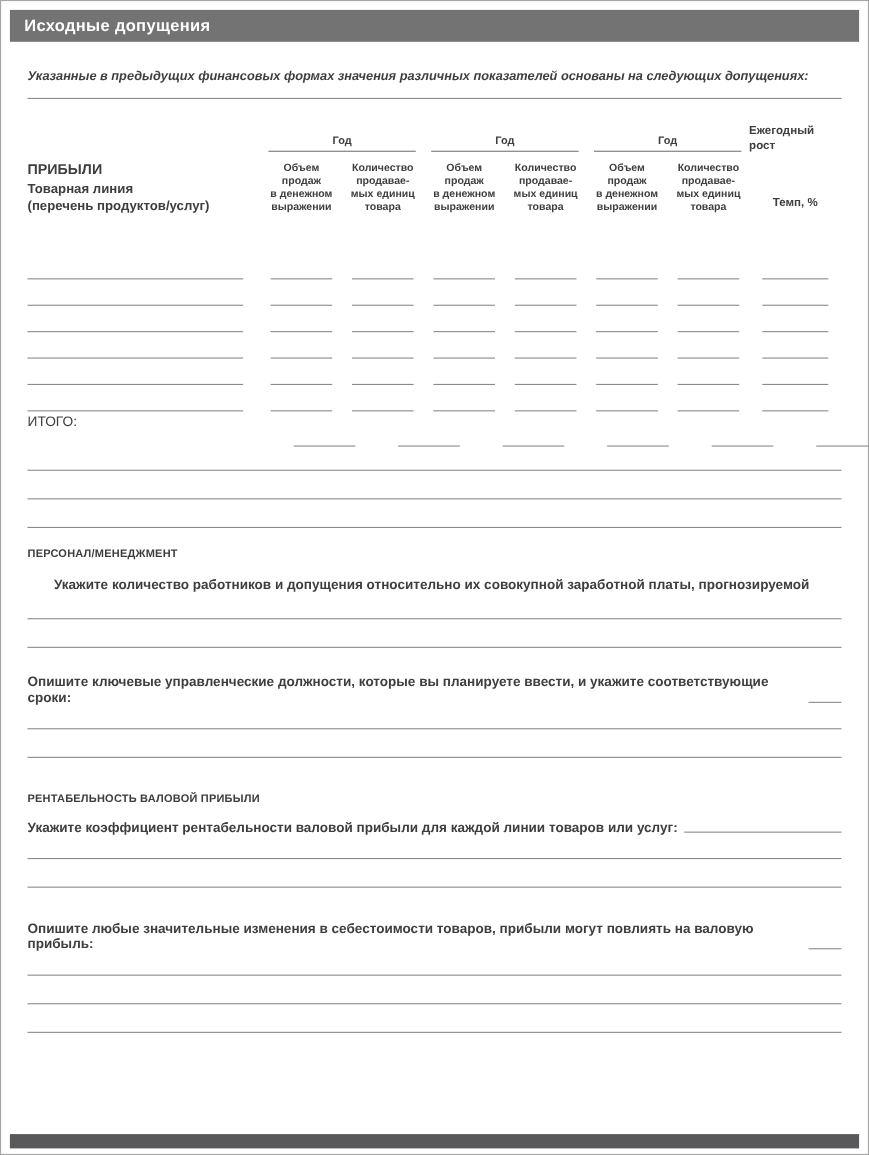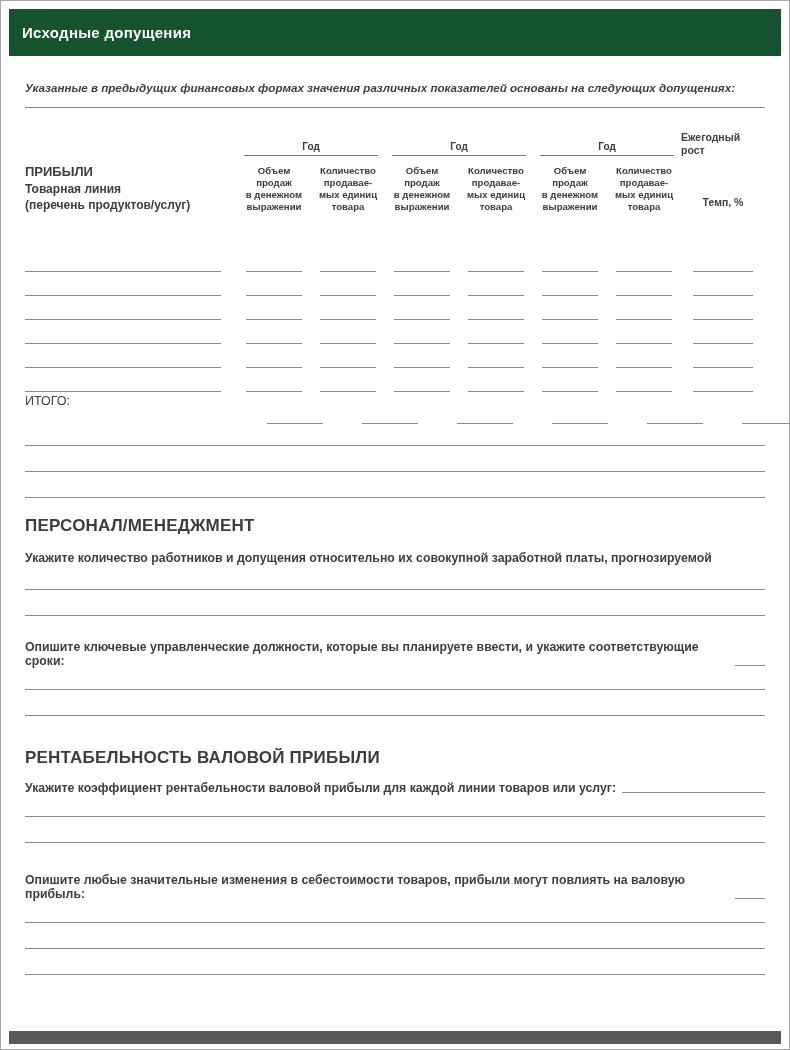--- a/index.html
+++ b/index.html
@@ -9,22 +9,22 @@
     width: 790px; height: 1050px;
     margin: 0 auto;
     background: #fff;
     border: 1px solid #a6a6a6;
     font-family: "Liberation Sans", "DejaVu Sans", sans-serif;
     color: #3e3e3e;
     overflow: hidden;
   }
   .title-bar {
     margin: 8px 8px 0 8px;
-    height: 47px;
-    background: #14532d;
+    height: 29px;
+    background: #737373;
     display: flex; align-items: center;
     padding-left: 13px;
   }
   .title-bar span {
     color: #ffffff; font-size: 15px; font-weight: bold; letter-spacing: .3px;
   }
   .content { padding: 0 24px; }
   .pre { white-space: pre-line; }
 
   .intro {
@@ -76,26 +76,26 @@
 
   
   .q { display: flex; align-items: flex-end; }
   .q span { font-size: 12.3px; font-weight: bold; }
   .fill {
     flex: 1 1 auto; height: 0; align-self: flex-end;
     border-bottom: 1px solid #8a8a8a;
     margin: 0 0 2px 6px; min-width: 30px;
   }
   .q-block { margin-top: 38px; }
-  .q2-wrap { margin-top: 13px; font-size: 12.3px; font-weight: bold; line-height: 1.55; }
+  .q2-wrap { margin-top: 13px; font-size: 12.3px; font-weight: bold; line-height: 1.55; margin-left: 24px; }
   .answers .ruled { border-bottom: 1px solid #8a8a8a; height: 26px; }
   .answers .ruled:first-child { height: 22px; }
 
   .sec {
-    margin: 18px 0 0 0; font-size: 17px; font-weight: bold;
+    margin: 18px 0 0 0; font-size: 10px; font-weight: bold;
     letter-spacing: .2px; color: #3d3d3d;
   }
   .sec.margin-sec { margin-top: 32px; }
   .q-mgmt { margin-top: 24px; }
   .q-gross { margin-top: 13px; }
   .q-cogs { margin-top: 30px; }
 
   .footer-bar {
     position: absolute; left: 8px; right: 8px; bottom: 5px;
     height: 13px; background: #59595b;

